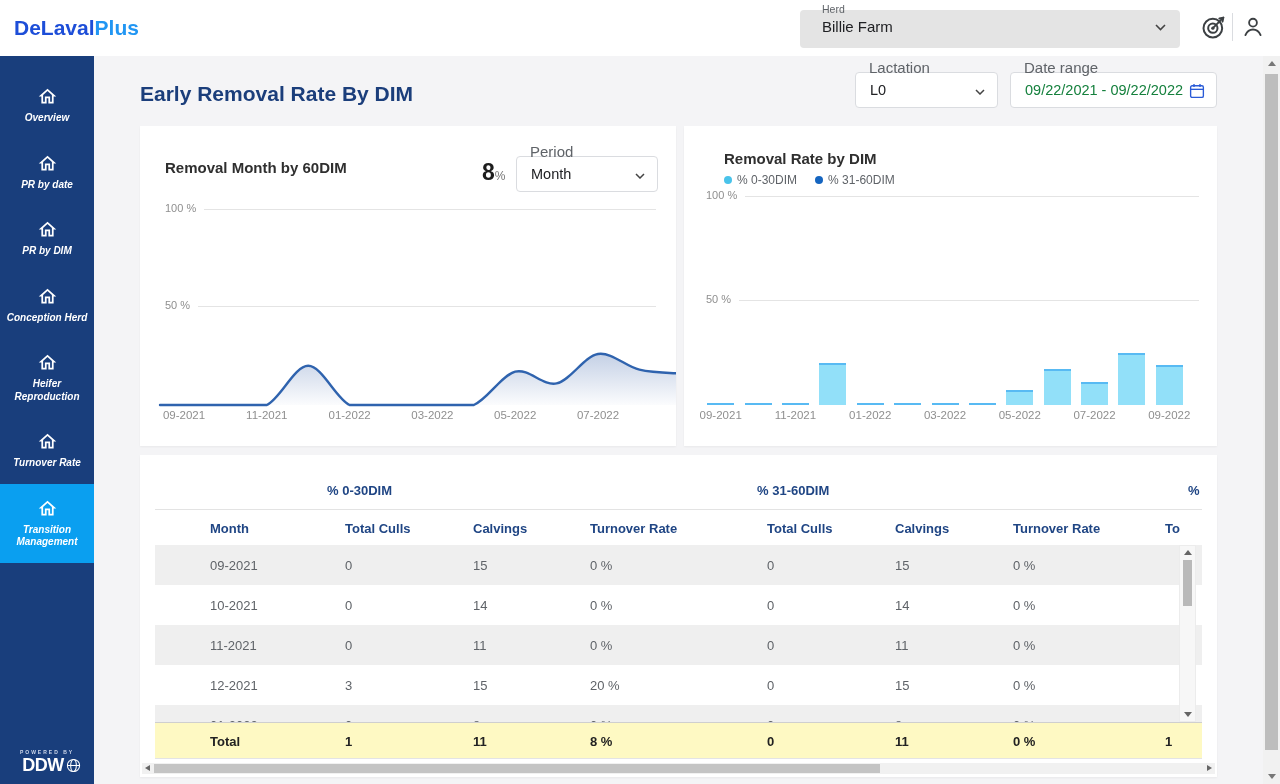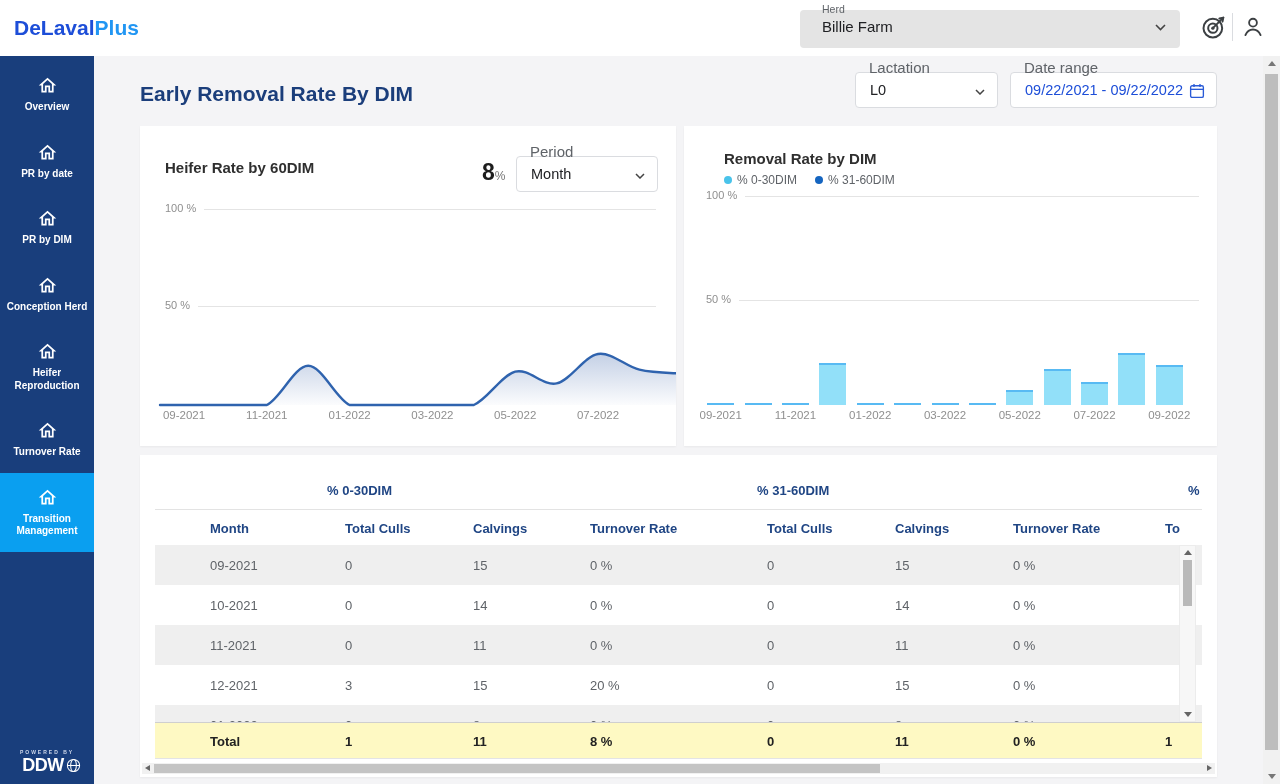--- a/index.html
+++ b/index.html
@@ -14,39 +14,39 @@
   .herd-label { position:absolute; top:-7px; left:22px; font-size:10.5px; color:#5f6368; background:transparent; }
   .herd-value { position:absolute; left:22px; top:8px; font-size:15px; color:#202124; }
   .herd-chevron { position:absolute; right:14px; top:14px; }
   .tb-icon { position:absolute; top:13px; cursor:pointer; }
   .icon-goals { left:1200px; }
   .tb-divider { position:absolute; left:1232px; top:13px; width:1px; height:28px; background:#dadce0; }
   .icon-account { left:1240px; }
 
   
   .sidebar { position:absolute; left:0; top:56px; width:94px; height:728px; background:#193e7c; z-index:4; }
-  .nav { padding-top:5px; }
+  .nav { padding-top:16px;font-style:italic; }
   .nav-item { display:flex; flex-direction:column; align-items:center; gap:5px; padding:14px 5px; cursor:pointer; }
   .nav-item .nav-label { color:#fff; font-size:10px; font-weight:700; text-align:center; line-height:1.25; }
   .nav-item.active { background:#0a9ff0; }
   .brand-bottom { position:absolute; bottom:8px; left:0; width:94px; text-align:center; }
   .powered { color:#cfd8ea; font-size:5px; letter-spacing:2px; font-weight:700; }
   .ddw { display:flex; align-items:center; justify-content:center; gap:2px; color:#fff; font-size:18px; font-weight:800; letter-spacing:-0.5px;padding-left:9px; }
 
   
   .main { position:absolute; left:94px; top:56px; width:1169px; height:728px; background:#f4f4f6; overflow:hidden; }
   .page-title { position:absolute; left:46px; top:26px; font-size:21px; font-weight:700; color:#1b3e7b; }
 
   .select-box { position:absolute; background:#fff; border:1px solid #dadce0; border-radius:4px; cursor:pointer; }
   .select-box .flabel { position:absolute; top:-14px; left:13px; font-size:15px; color:#5f6368; white-space:nowrap; }
   .select-box .sval { position:absolute; left:14px; top:9px; font-size:14.5px; color:#202124; white-space:nowrap; }
   .select-box .chev { position:absolute; right:12px; top:16px; }
   .lactation { left:761px; top:16px; width:143px; height:36px; }
   .daterange { left:916px; top:16px; width:207px; height:36px; }
-  .daterange .sval { color:#1d4ed8; }
+  .daterange .sval { color:#15803d; }
   .cal-icon { position:absolute; right:10px; top:9px; }
 
   .card { position:absolute; background:#fff; box-shadow:0 1px 2px rgba(0,0,0,0.05); }
   .card-line { left:46px; top:70px; width:536px; height:320px; overflow:hidden; }
   .card-bar  { left:590px; top:70px; width:533px; height:320px; overflow:hidden; }
   .card-table{ left:46px; top:399px; width:1077px; height:322px; overflow:hidden; }
 
   .chart-title { position:absolute; font-size:15px; font-weight:700; color:#2f2f2f; }
   .lc-title { left:25px; top:33px; }
   .lc-value { position:absolute; left:342px; top:33px; }
@@ -208,21 +208,21 @@
         <g fill="none" stroke="#2a5bd7" stroke-width="1.8">
           <rect x="3.5" y="5" width="17" height="15.5" rx="2"></rect>
           <line x1="8" y1="2.8" x2="8" y2="6.5"></line>
           <line x1="16" y1="2.8" x2="16" y2="6.5"></line>
           <line x1="3.5" y1="9.8" x2="20.5" y2="9.8"></line>
         </g>
       </svg>
   </div>
 
   <div class="card card-line">
-    <div class="chart-title lc-title">Heifer Rate by 60DIM</div>
+    <div class="chart-title lc-title">Removal Month by 60DIM</div>
     <div class="lc-value">
       <span class="big">8</span><span class="unit">%</span>
     </div>
     <div class="select-box period-box">
       <span class="flabel">Period</span>
       <span class="sval">Month</span>
       <svg class="chev" width="10" height="6" viewBox="0 0 10 6">
           <polyline points="1,1 5,5 9,1" fill="none" stroke="#444" stroke-width="1.5"></polyline>
         </svg>
     </div>

